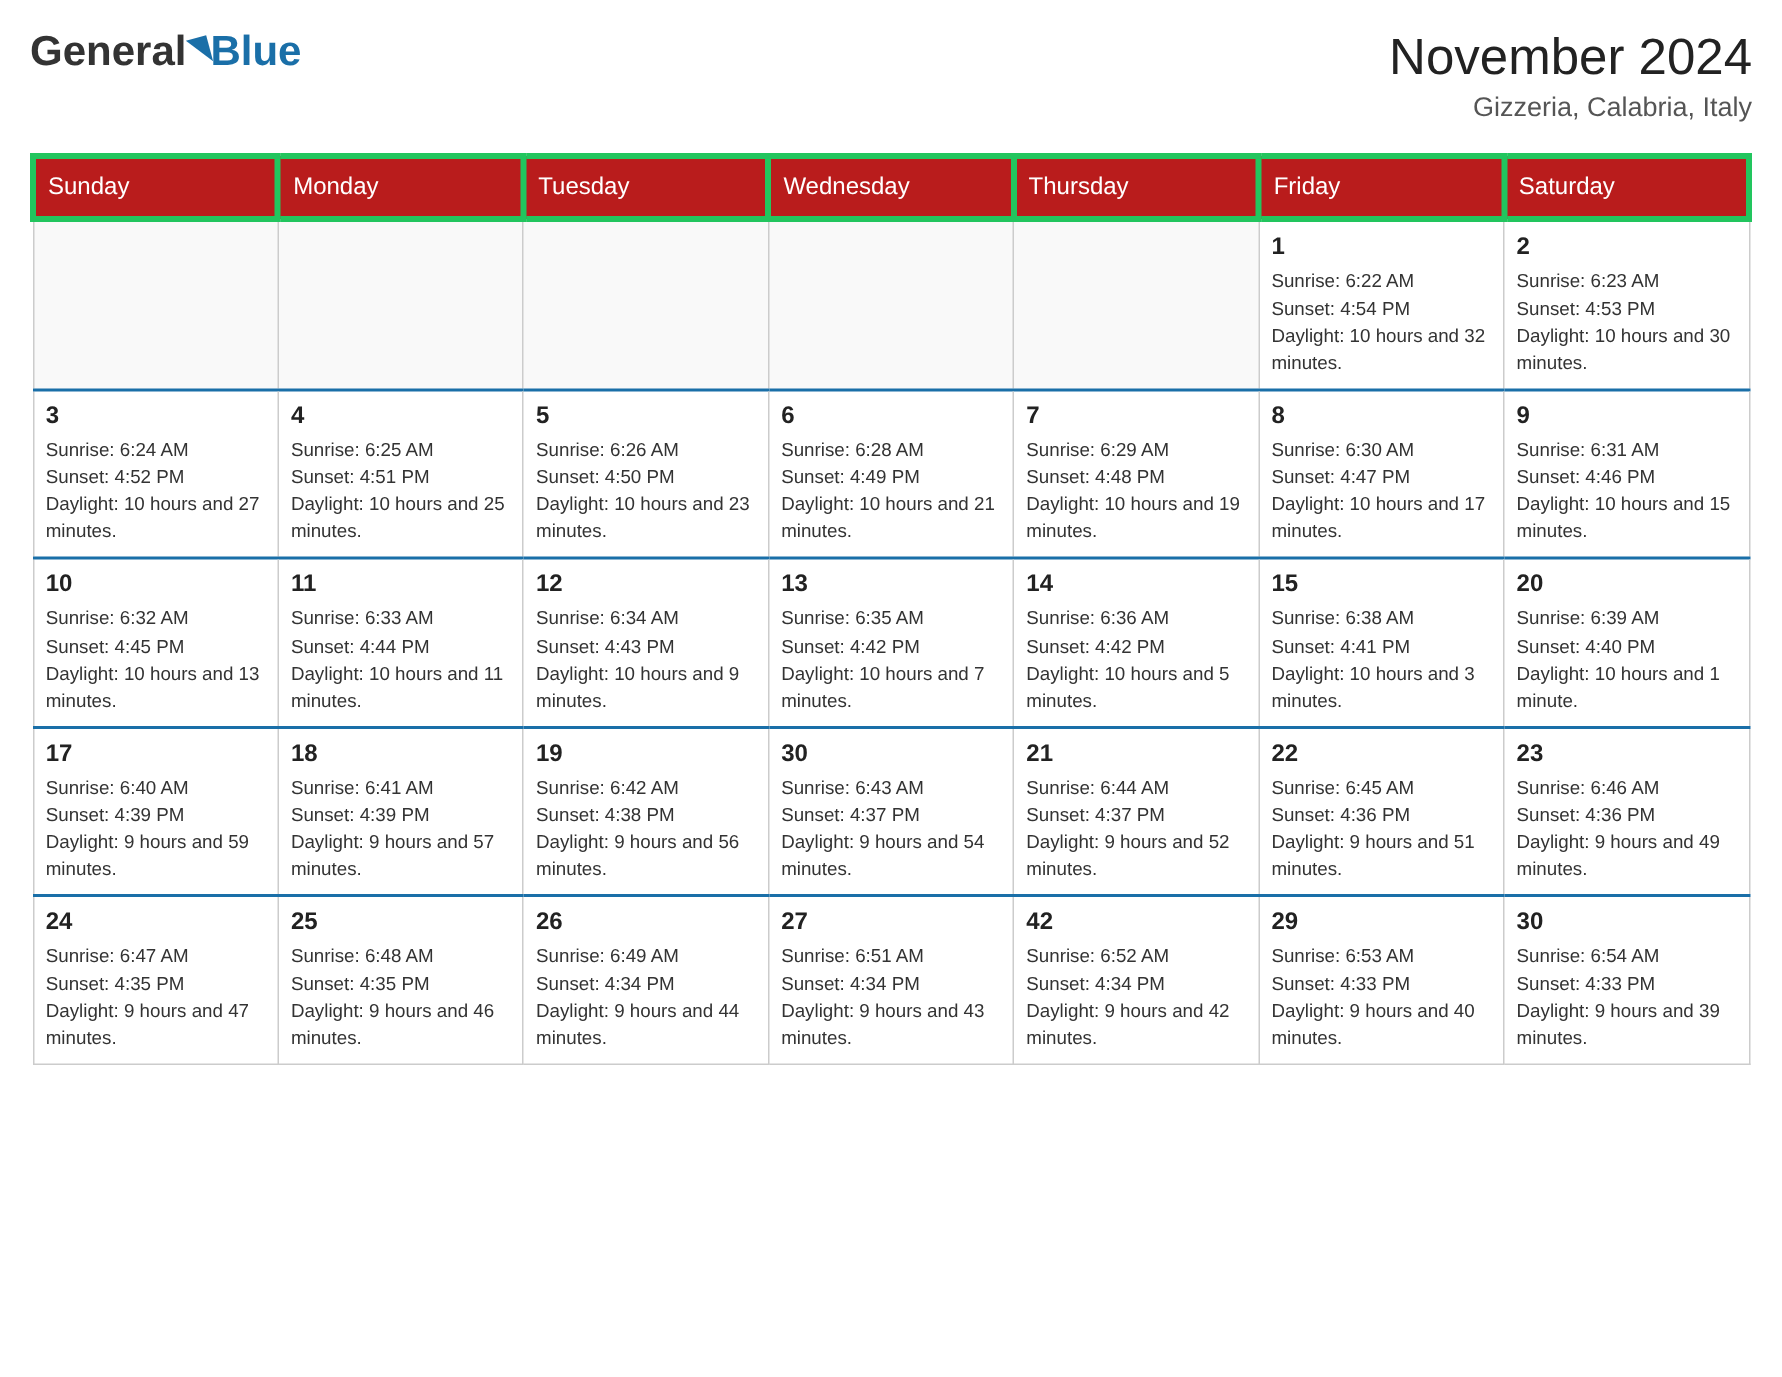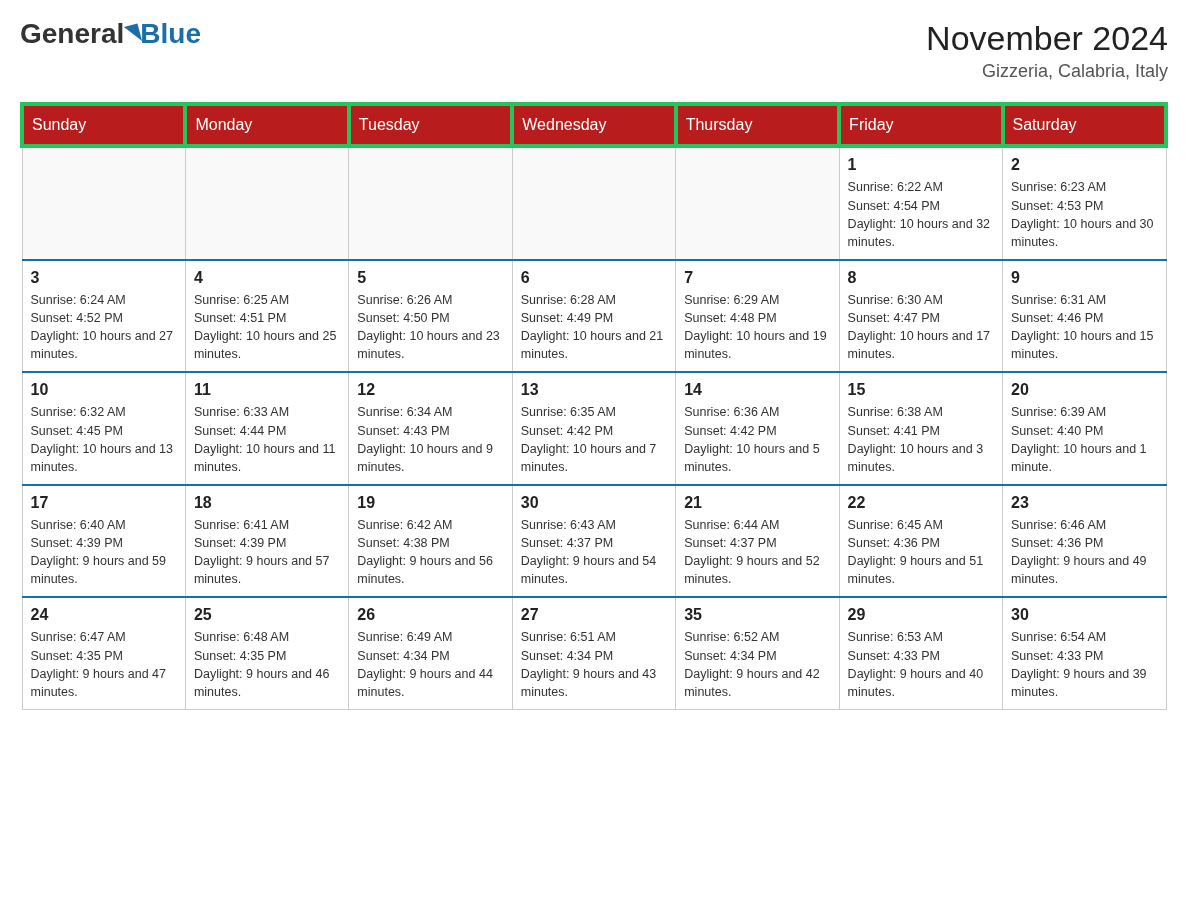--- a/index.html
+++ b/index.html
@@ -249,21 +249,21 @@
         </td>
         <td>
           <span class="day-number">26</span>
           <div class="day-info">Sunrise: 6:49 AM<br>Sunset: 4:34 PM<br>Daylight: 9 hours and 44 minutes.</div>
         </td>
         <td>
           <span class="day-number">27</span>
           <div class="day-info">Sunrise: 6:51 AM<br>Sunset: 4:34 PM<br>Daylight: 9 hours and 43 minutes.</div>
         </td>
         <td>
-          <span class="day-number">35</span>
+          <span class="day-number">42</span>
           <div class="day-info">Sunrise: 6:52 AM<br>Sunset: 4:34 PM<br>Daylight: 9 hours and 42 minutes.</div>
         </td>
         <td>
           <span class="day-number">29</span>
           <div class="day-info">Sunrise: 6:53 AM<br>Sunset: 4:33 PM<br>Daylight: 9 hours and 40 minutes.</div>
         </td>
         <td>
           <span class="day-number">30</span>
           <div class="day-info">Sunrise: 6:54 AM<br>Sunset: 4:33 PM<br>Daylight: 9 hours and 39 minutes.</div>
         </td>

